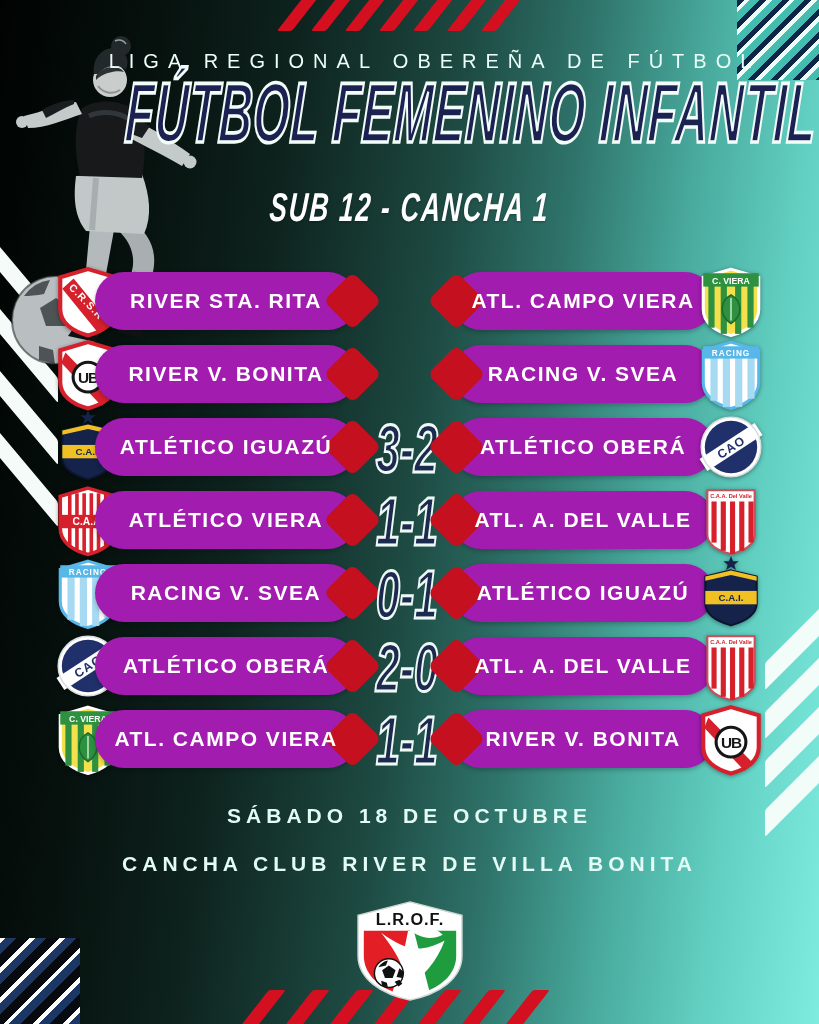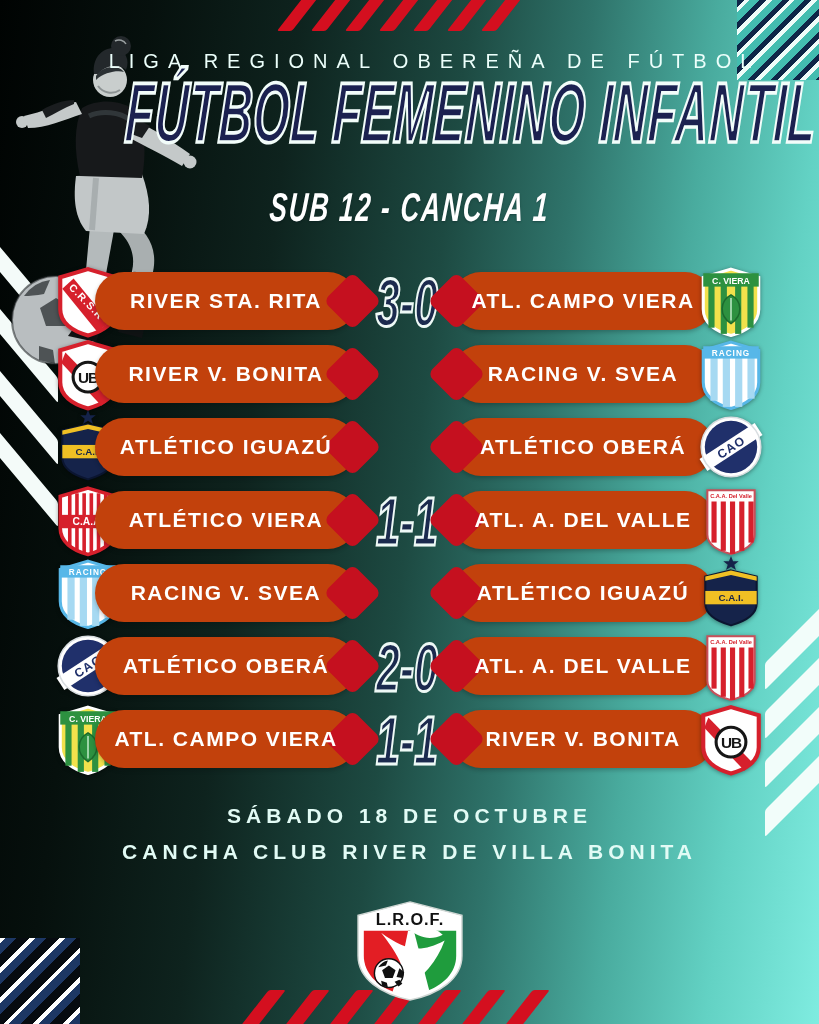--- a/index.html
+++ b/index.html
@@ -34,21 +34,21 @@
   .main-title span{display:inline-block;white-space:nowrap;font-size:60px;font-weight:800;font-style:italic;
     color:#1b2150;letter-spacing:1px;-webkit-text-stroke:2.5px #f2fdfa;
     transform:scale(0.78,1.42) skewX(-5deg);transform-origin:center;margin-left:28px;}
   .subtitle{position:absolute;top:190px;left:0;right:0;text-align:center;z-index:3;}
   .subtitle span{display:inline-block;white-space:nowrap;font-size:31px;font-weight:800;font-style:italic;
     color:#ffffff;letter-spacing:2px;transform:scale(0.85,1.3) skewX(-6deg);text-shadow:0 1px 2px rgba(0,20,25,.35);}
 
   
   .matches{position:absolute;top:272px;left:0;right:0;z-index:3;}
   .match-row{position:relative;height:58px;margin-bottom:15px;}
-  .pill{position:absolute;top:0;height:58px;background:#c2410c;border-radius:29px;
+  .pill{position:absolute;top:0;height:58px;background:#a21caf;border-radius:29px;
     display:flex;align-items:center;justify-content:center;
     color:#ffffff;font-weight:700;font-size:21px;letter-spacing:1.5px;white-space:nowrap;
     box-shadow:0 2px 4px rgba(0,10,10,.25);}
   .pill .pill-label{position:relative;z-index:1;}
   .pill.home{left:95px;width:262px;}
   .pill.away{left:452px;width:262px;}
   .pill.home::before{content:"";position:absolute;right:-16px;top:50%;width:41px;height:41px;
     background:#c5101f;transform:translateY(-50%) rotate(45deg);border-radius:7px;}
   .pill.away::before{content:"";position:absolute;left:-16px;top:50%;width:41px;height:41px;
     background:#c5101f;transform:translateY(-50%) rotate(45deg);border-radius:7px;}
@@ -58,21 +58,21 @@
     -webkit-text-stroke:2.5px #eef9f6;transform:scale(0.74,1.18);white-space:nowrap;}
   .badge{position:absolute;top:-8px;width:74px;height:74px;display:flex;align-items:center;justify-content:center;
     filter:drop-shadow(0 1px 2px rgba(0,0,0,.4));}
   .badge svg{width:100%;height:100%;}
   .badge.home{left:51px;}
   .badge.away{left:694px;}
 
   
   .footer{position:absolute;top:804px;left:0;right:0;text-align:center;z-index:3;
     color:#e2fbf5;font-weight:700;letter-spacing:5px;}
-  .footer .date-line{font-size:21px;margin-bottom:12px;}
+  .footer .date-line{font-size:21px;margin-bottom:24px;}
   .footer .venue-line{font-size:21px;}
   .logo{position:absolute;left:50%;transform:translateX(-50%);bottom:22px;width:120px;height:102px;z-index:3;}
 </style>
 </head>
 <body>
 
 <div class="layer">
 
   <div class="top-stripes">
     <span></span>
@@ -166,23 +166,20 @@
     <div class="badge home">
           <svg viewBox="0 0 72 72">
             <path d="M36 5 L63 13 V44 C63 57 51.5 65.5 36 69.5 C20.5 65.5 9 57 9 44 V13 Z" fill="#ffffff" stroke="#d6202c" stroke-width="4"></path>
             <path d="M11 24 L45 66 L57 57 L22 14 Z" fill="#d6202c"></path>
             <text transform="translate(32 39) rotate(46)" text-anchor="middle" font-family="Liberation Sans, sans-serif" font-size="10" font-weight="bold" fill="#ffffff" letter-spacing="1">C.R.S.R</text>
           </svg>
         </div>
     <div class="pill home">
       <span class="pill-label">RIVER STA. RITA</span>
     </div>
-    <div class="score">
-      <span>3-0</span>
-    </div>
     <div class="pill away">
       <span class="pill-label">ATL. CAMPO VIERA</span>
     </div>
     <div class="badge away">
           <svg viewBox="0 0 72 72">
             <path d="M36 5 L63 13 V44 C63 57 51.5 65.5 36 69.5 C20.5 65.5 9 57 9 44 V13 Z" fill="#f2e14c" stroke="#ffffff" stroke-width="3"></path>
             <g fill="#2d9140">
               <rect x="14" y="12" width="6" height="50"></rect>
               <rect x="26" y="12" width="6" height="56"></rect>
               <rect x="40" y="12" width="6" height="56"></rect>
@@ -229,20 +226,23 @@
           <svg viewBox="0 0 72 72">
             <path d="M36 0 L38 5 L43.5 5 L39.2 8.4 L40.8 13.5 L36 10.4 L31.2 13.5 L32.8 8.4 L28.5 5 L34 5 Z" fill="#15234a"></path>
             <path d="M36 14 L61 20 V46 C61 57 50 63.5 36 67.5 C22 63.5 11 57 11 46 V20 Z" fill="#15234a" stroke="#0b1530" stroke-width="2"></path>
             <path d="M36 14 L61 20 V24 L36 18.5 L11 24 V20 Z" fill="#f0c024"></path>
             <rect x="11" y="34" width="50" height="13" fill="#f0c024"></rect>
             <text x="36" y="43.8" text-anchor="middle" font-family="Liberation Sans, sans-serif" font-size="9.5" font-weight="bold" fill="#15234a">C.A.I.</text>
           </svg>
         </div>
     <div class="pill home">
       <span class="pill-label">ATLÉTICO IGUAZÚ</span>
+    </div>
+    <div class="score">
+      <span>3-2</span>
     </div>
     <div class="pill away">
       <span class="pill-label">ATLÉTICO OBERÁ</span>
     </div>
     <div class="badge away">
           <svg viewBox="0 0 72 72">
             <circle cx="36" cy="36" r="29" fill="#ffffff"></circle>
             <circle cx="36" cy="36" r="25.5" fill="#20306b"></circle>
             <g transform="rotate(-33 36 36)">
               <rect x="4" y="29" width="64" height="14" fill="#ffffff"></rect>
@@ -300,20 +300,23 @@
               <rect x="28" y="14" width="7" height="54"></rect>
               <rect x="40" y="14" width="7" height="54"></rect>
               <rect x="52" y="14" width="7" height="46"></rect>
             </g>
             <rect x="9" y="9" width="54" height="12" fill="#57b7e8"></rect>
             <text x="36" y="18" text-anchor="middle" font-family="Liberation Sans, sans-serif" font-size="8" font-weight="bold" fill="#ffffff" letter-spacing="1">RACING</text>
           </svg>
         </div>
     <div class="pill home">
       <span class="pill-label">RACING V. SVEA</span>
+    </div>
+    <div class="score">
+      <span>0-1</span>
     </div>
     <div class="pill away">
       <span class="pill-label">ATLÉTICO IGUAZÚ</span>
     </div>
     <div class="badge away">
           <svg viewBox="0 0 72 72">
             <path d="M36 0 L38 5 L43.5 5 L39.2 8.4 L40.8 13.5 L36 10.4 L31.2 13.5 L32.8 8.4 L28.5 5 L34 5 Z" fill="#15234a"></path>
             <path d="M36 14 L61 20 V46 C61 57 50 63.5 36 67.5 C22 63.5 11 57 11 46 V20 Z" fill="#15234a" stroke="#0b1530" stroke-width="2"></path>
             <path d="M36 14 L61 20 V24 L36 18.5 L11 24 V20 Z" fill="#f0c024"></path>
             <rect x="11" y="34" width="50" height="13" fill="#f0c024"></rect>

